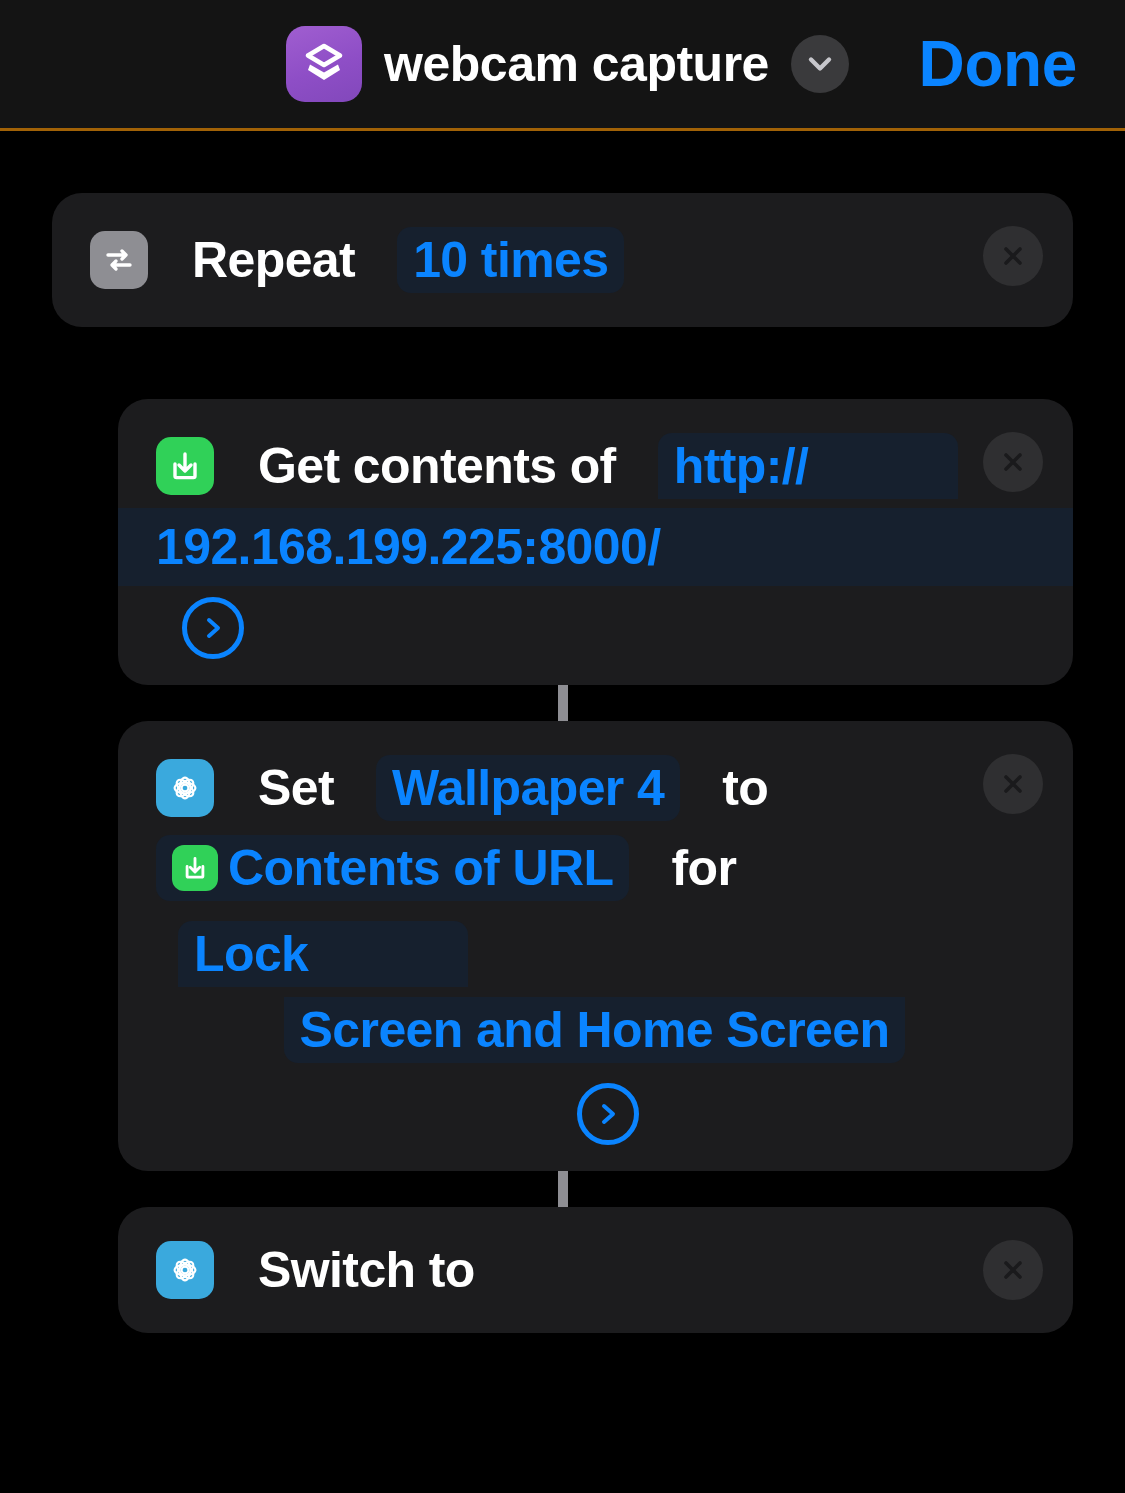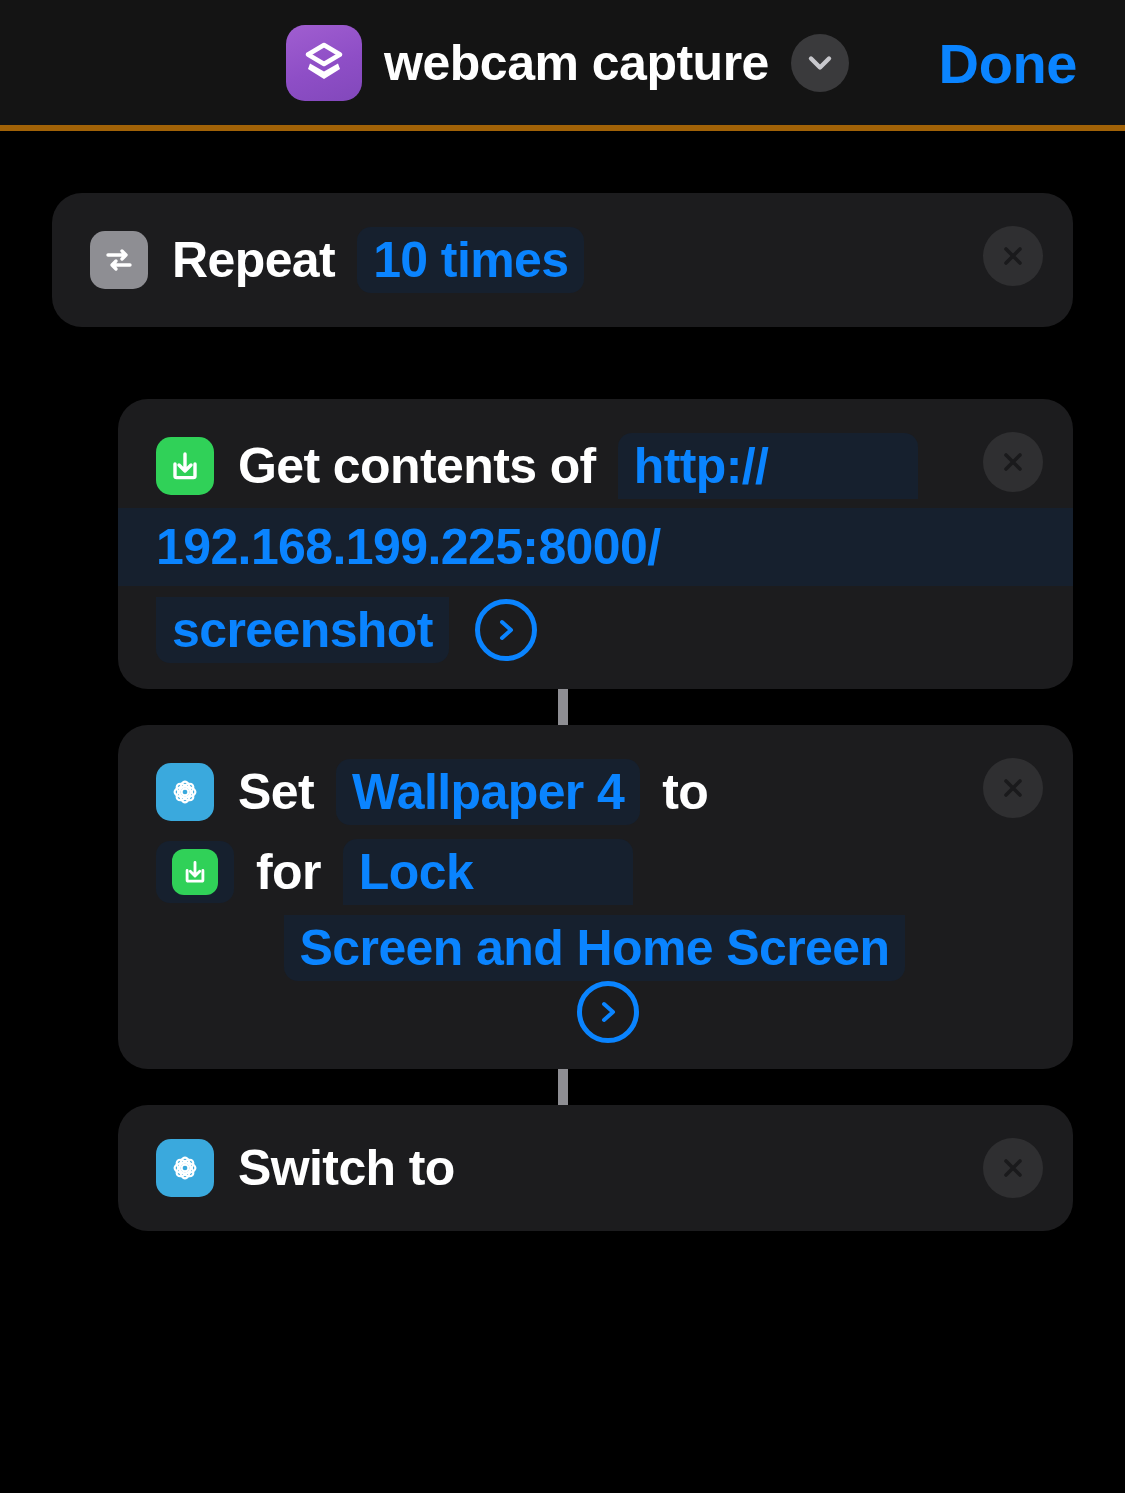--- a/index.html
+++ b/index.html
@@ -11,21 +11,21 @@
     font-family: "Liberation Sans", sans-serif;
     -webkit-font-smoothing: antialiased;
     overflow: hidden;
   }
 
   
   .header {
     position: relative;
     height: 131px;
     background: #141414;
-    border-bottom: 6px solid #a16207;
+    border-bottom: 3px solid #a16207;
     display: flex;
     align-items: center;
     justify-content: center;
   }
   .header-center {
     display: flex;
     align-items: center;
     gap: 22px;
     margin-left: 10px;
   }
@@ -55,21 +55,21 @@
     align-items: center;
     justify-content: center;
     flex: none;
   }
   .done-btn {
     position: absolute;
     right: 48px;
     top: 50%;
     transform: translateY(-50%);
     color: #0a84ff;
-    font-size: 56px;
+    font-size: 64px;
     font-weight: bold;
     letter-spacing: -0.4px;
     background: none;
     border: none;
     font-family: inherit;
     cursor: pointer;
     text-align: center;
   }
 
   
@@ -94,20 +94,21 @@
   .action-body {
     padding: 34px 40px 34px 38px;
     position: relative;
   }
 
   .line {
     display: flex;
     align-items: center;
     flex-wrap: wrap;
     line-height: 1;
+    gap: 20px;
   }
 
   .act-icon {
     width: 58px;
     height: 58px;
     border-radius: 15px;
     display: inline-flex;
     align-items: center;
     justify-content: center;
     flex: none;
@@ -278,21 +279,20 @@
         </span>
         <span class="act-text" style="margin-left:24px;">Get contents of</span>
         <span class="token wrap-start" style="margin-left:22px;padding-right:150px;">http://</span>
       </div>
 
       <div class="url-row" style="margin-top:6px;">
         <span class="url-band full-band wrap-mid">192.168.199.225:8000/</span>
       </div>
 
       <div class="line" style="margin-top:8px;">
-        <span class="token wrap-end">screenshot</span>
         <span class="expand-btn" style="margin-left:26px;">
           <svg width="28" height="28" viewBox="0 0 28 28" aria-hidden="true">
             <path d="M10 6 L19 14 L10 22" fill="none" stroke="#0a84ff" stroke-width="4" stroke-linecap="round" stroke-linejoin="round"></path>
           </svg>
         </span>
       </div>
 
       <button class="close-btn">
         <svg width="26" height="26" viewBox="0 0 26 26" aria-hidden="true">
           <path d="M6 6 L20 20 M20 6 L6 20" stroke="#1a1a1c" stroke-width="3.6" stroke-linecap="round"></path>
@@ -323,20 +323,21 @@
       </div>
 
       <div class="line" style="margin-top:14px;">
         <span class="token">
           <span class="act-icon get-url small">
             <svg width="30" height="30" viewBox="0 0 38 38" aria-hidden="true">
               <path d="M19 7 V23 M13 18 L19 24 L25 18" fill="none" stroke="#fff" stroke-width="3.6" stroke-linecap="round" stroke-linejoin="round"></path>
               <path d="M9 17 V29 A1.6 1.6 0 0 0 10.6 30.6 H27.4 A1.6 1.6 0 0 0 29 29 V17" fill="none" stroke="#fff" stroke-width="3.6" stroke-linecap="round" stroke-linejoin="round"></path>
             </svg>
           </span>
+          <span>Contents of URL</span>
         </span>
         <span class="act-text" style="margin-left:22px;">for</span>
         <span class="token wrap-start" style="margin-left:22px;padding-right:160px;">Lock</span>
       </div>
 
       <div class="line" style="margin-top:10px;flex-direction:column;">
         <span class="token wrap-end">Screen and Home Screen</span>
         <span class="expand-btn" style="margin-left:26px;">
           <svg width="28" height="28" viewBox="0 0 28 28" aria-hidden="true">
             <path d="M10 6 L19 14 L10 22" fill="none" stroke="#0a84ff" stroke-width="4" stroke-linecap="round" stroke-linejoin="round"></path>

